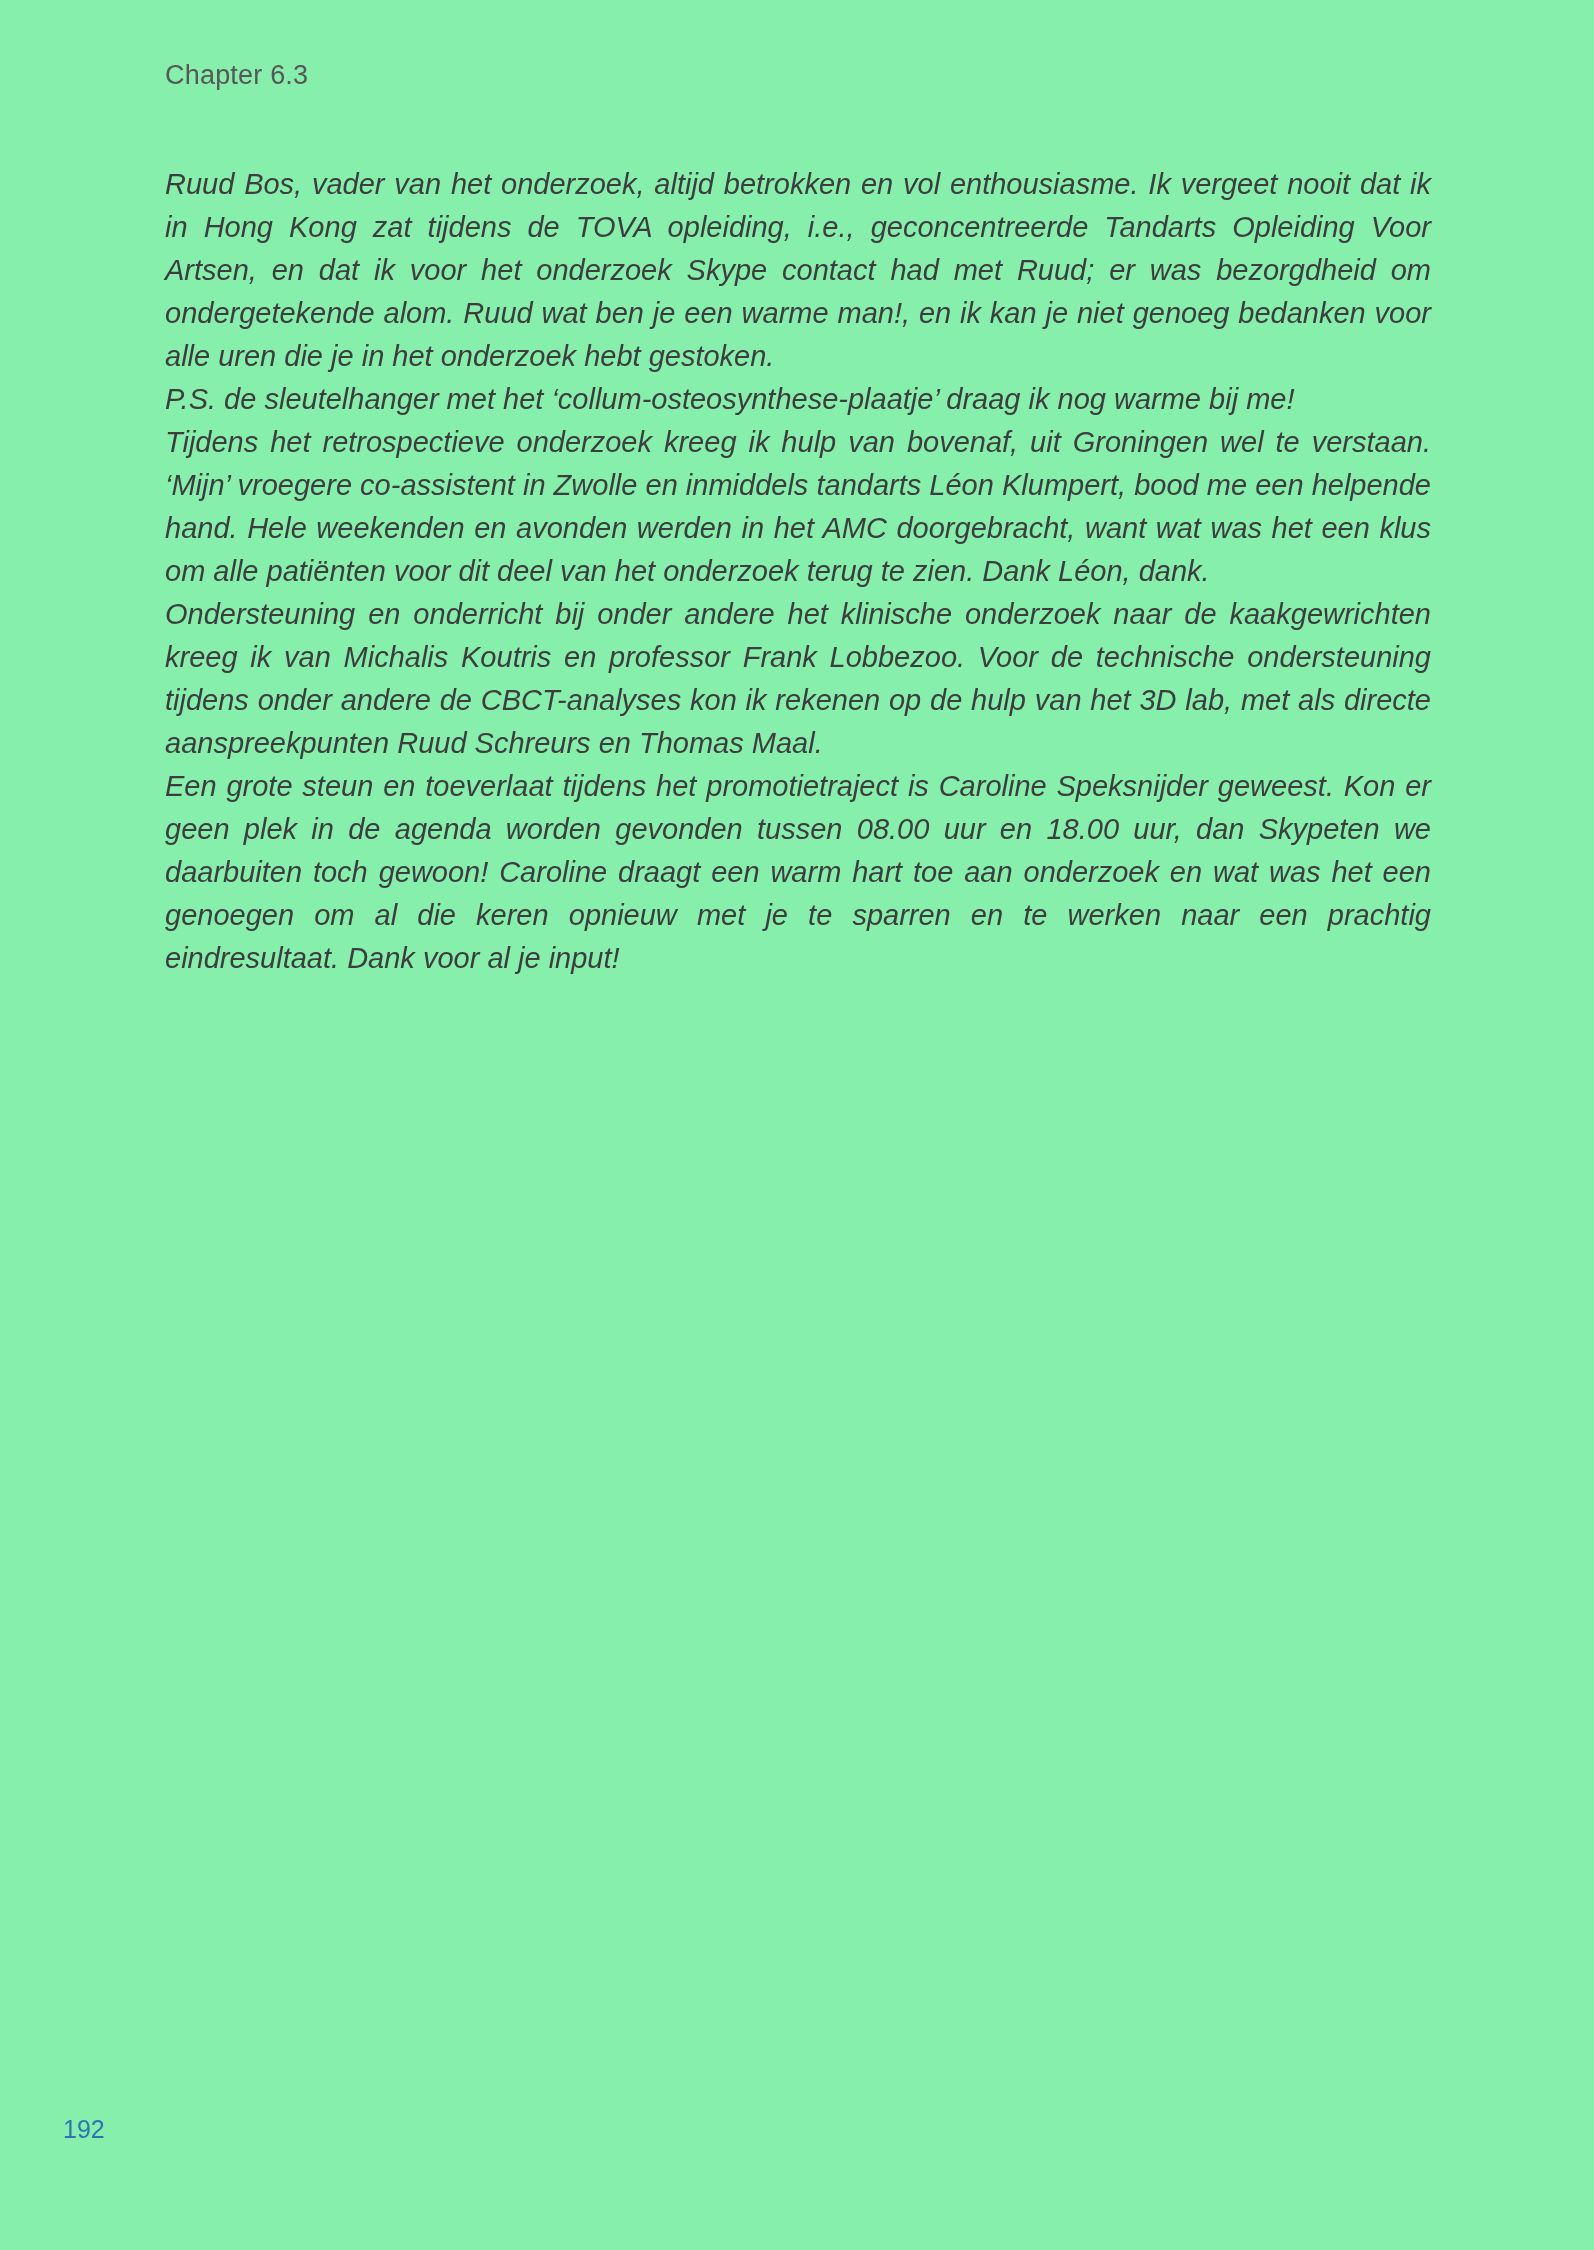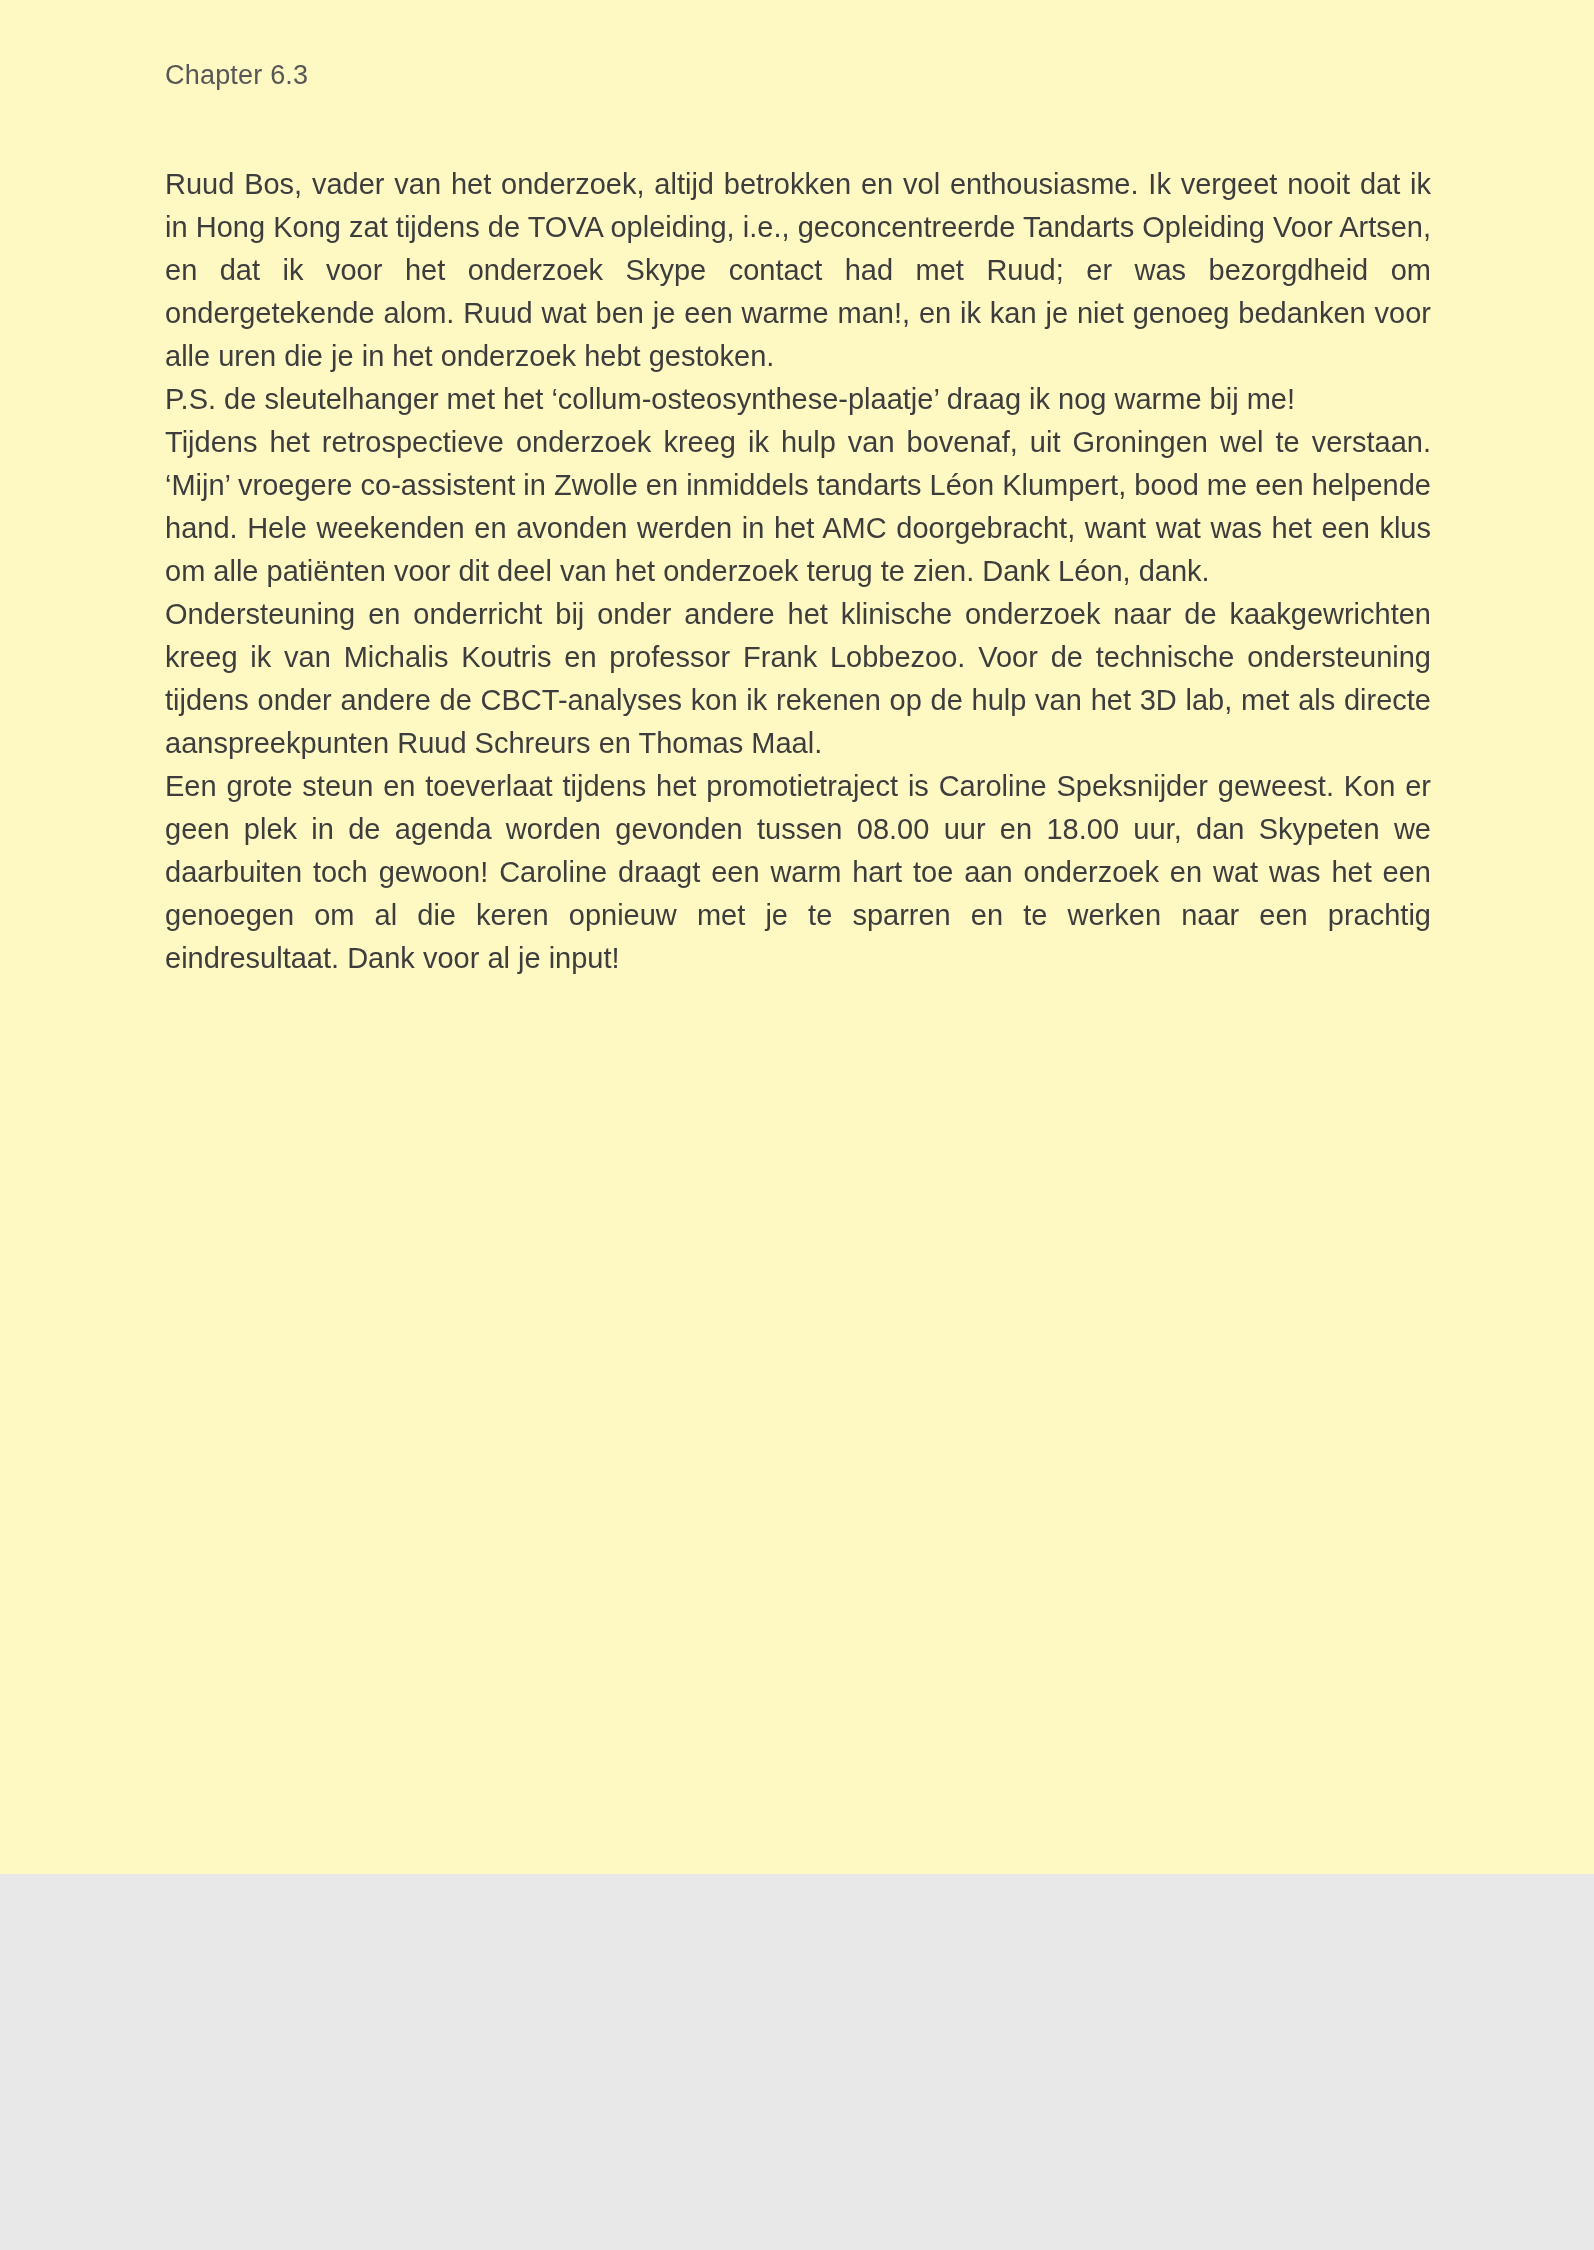--- a/index.html
+++ b/index.html
@@ -3,23 +3,23 @@
 <meta charset="utf-8">
 <style>
   html, body {
     margin: 0;
     padding: 0;
     background: #e8e8e8;
   }
   .page {
     position: relative;
     width: 1594px;
-    height: 1874px;
+    height: 2250px;
     margin: 0 auto;
-    background: #fef9c3;
+    background: #86efac;
     font-family: "Liberation Sans", sans-serif;
     overflow: hidden;
   }
   .running-header {
     position: absolute;
     left: 165px;
     top: 58px;
     font-size: 27px;
     line-height: 34px;
     color: #575757;
@@ -30,20 +30,21 @@
     left: 165px;
     top: 163px;
     width: 1266px;
     font-size: 29px;
     line-height: 43px;
     color: #3d3d3d;
     text-align: justify;
   }
   .para {
     margin: 0;
+    font-style: italic;
   }
   .para + .para {
   }
   .para.no-gap {
     margin-top: 0;
   }
   .page-number {
     position: absolute;
     left: 63px;
     top: 2112px;

